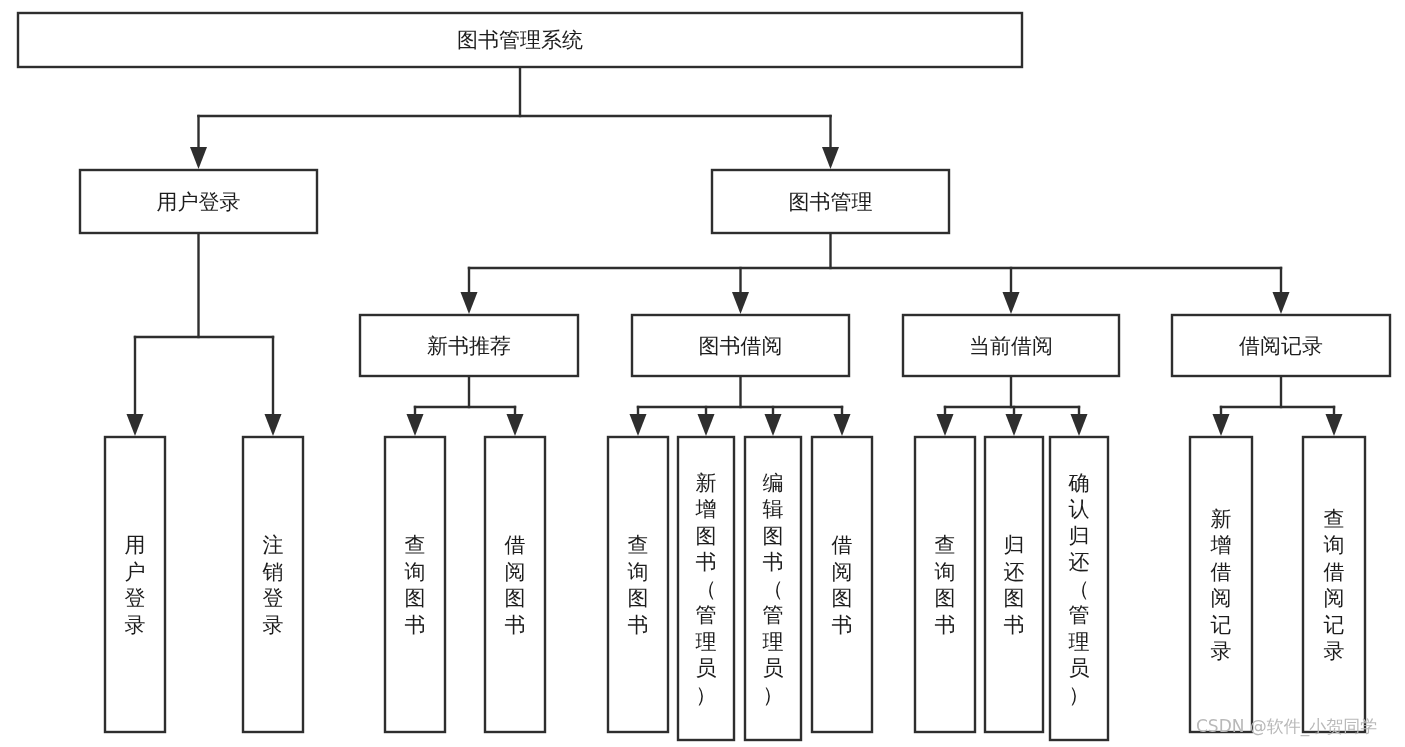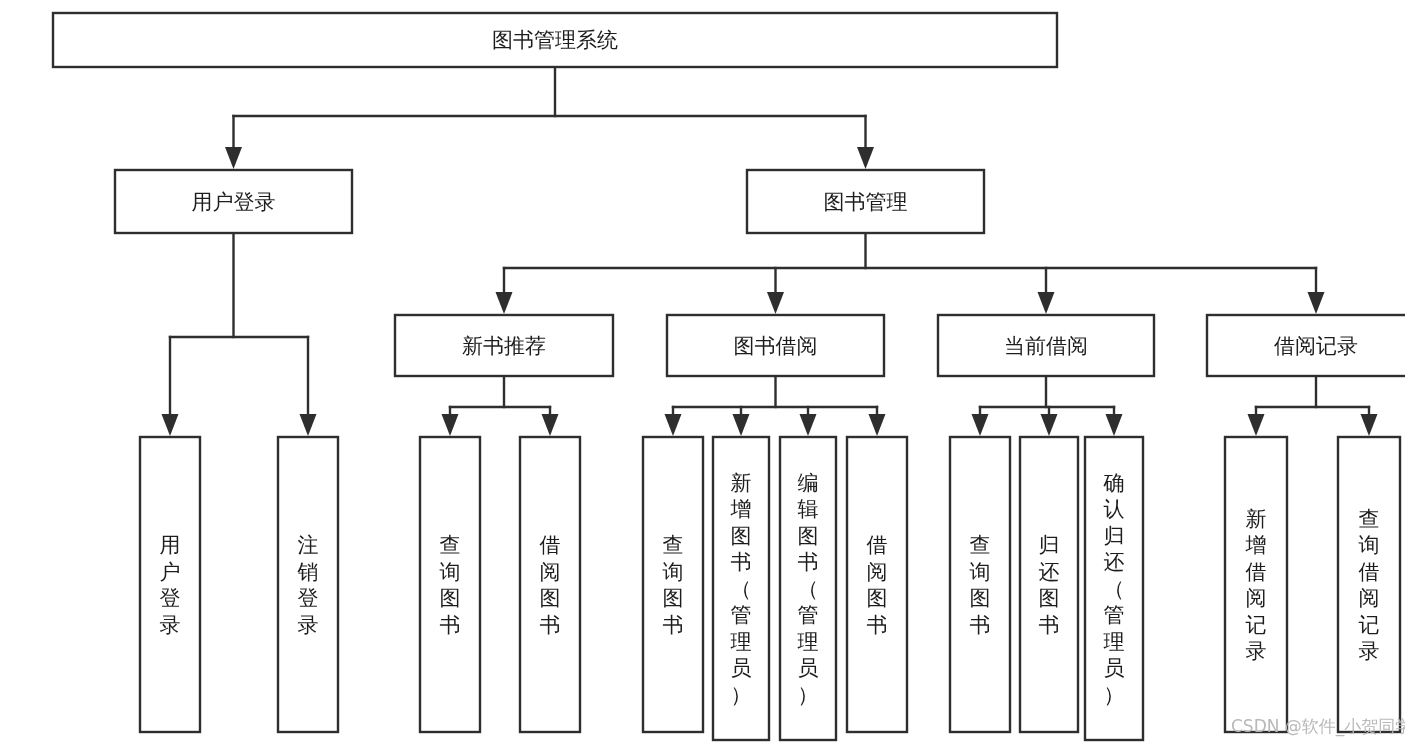--- a/index.html
+++ b/index.html
@@ -12,21 +12,20 @@
     height: 747px;
     font-family: "DejaVu Sans", "Liberation Sans", sans-serif;
     overflow: hidden;
     position: relative;
   }
   #diagram-root {
     position: absolute;
     left: 0; top: 0;
     width: 1244px;
     height: 747px;
-    margin-left: 35px;
   }
   svg.canvas {
     display: block;
     width: 1405px;
     height: 747px;
   }
   .node-rect {
     fill: #ffffff;
     stroke: #2e2e2e;
     stroke-width: 2.4;

